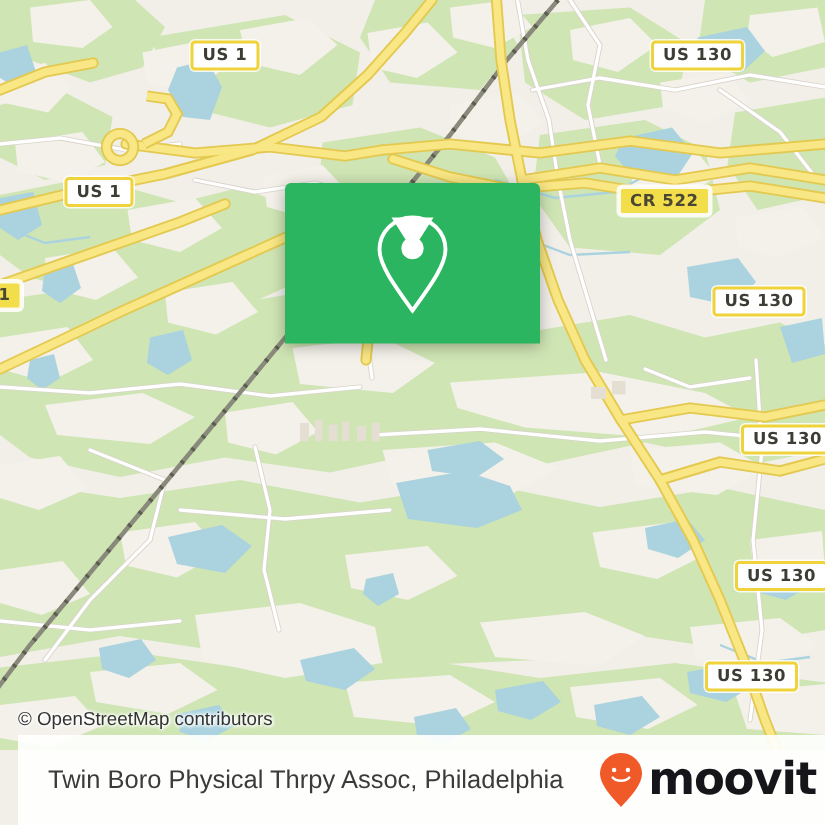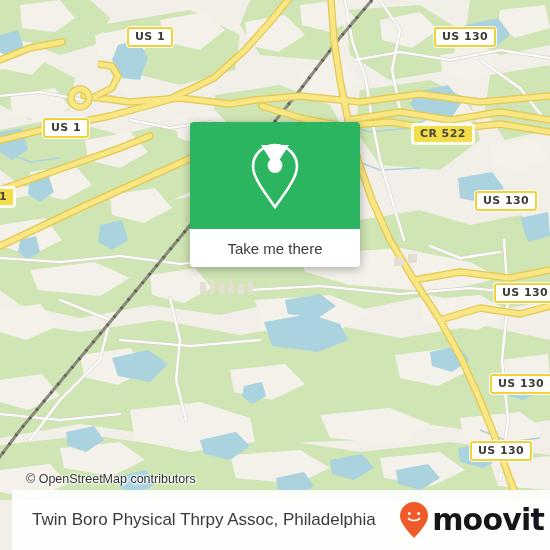--- a/index.html
+++ b/index.html
@@ -102,21 +102,21 @@
   #attribution {
     position: absolute;
     left: 0;
     top: 468px;
     width: 550px;
     height: 22px;
     color: #333333;
     font-size: 12.5px;
     font-family: "Liberation Sans", sans-serif;
     line-height: 22px;
-    padding-left: 26px;
+    padding-left: 12px;
     box-sizing: border-box;
     text-shadow: 0 0 3px #fff, 0 0 3px #fff, 0 0 3px #fff, 1px 1px 2px #fff;
     pointer-events: none;
   }
 
   
   #bottombar {
     position: absolute;
     left: 12px;
     top: 490px;
@@ -361,23 +361,20 @@
     <div class="shield" style="left:470px; top:441px;">US 130</div>
   </div>
 
   <div id="popup">
     <div id="popup-head">
       <svg width="56" height="70" viewBox="0 0 56 70">
         <path d="M28,4 C15.8,4 6,13.6 6,25.4 C6,36 16.5,50 28,66 C39.5,50 50,36 50,25.4 C50,13.6 40.2,4 28,4 Z" fill="none" stroke="#ffffff" stroke-width="2.6"></path>
         <circle cx="28" cy="24.5" r="7.4" fill="#ffffff"></circle>
       </svg>
     </div>
-    <div id="popup-body">
-      <span id="popup-label">Take me there</span>
-    </div>
   </div>
   <div id="popup-tail"></div>
 
   <div id="attribution">© OpenStreetMap contributors</div>
 
   <div id="bottombar">
     <div id="place-title">Twin Boro Physical Thrpy Assoc, Philadelphia</div>
     <div id="brand">
       <svg width="30" height="38" viewBox="0 0 30 38">
         <path d="M15,1 C7.3,1 1,7.2 1,14.8 C1,21.5 7.5,29 15,37 C22.5,29 29,21.5 29,14.8 C29,7.2 22.7,1 15,1 Z" fill="#ef5a28"></path>

